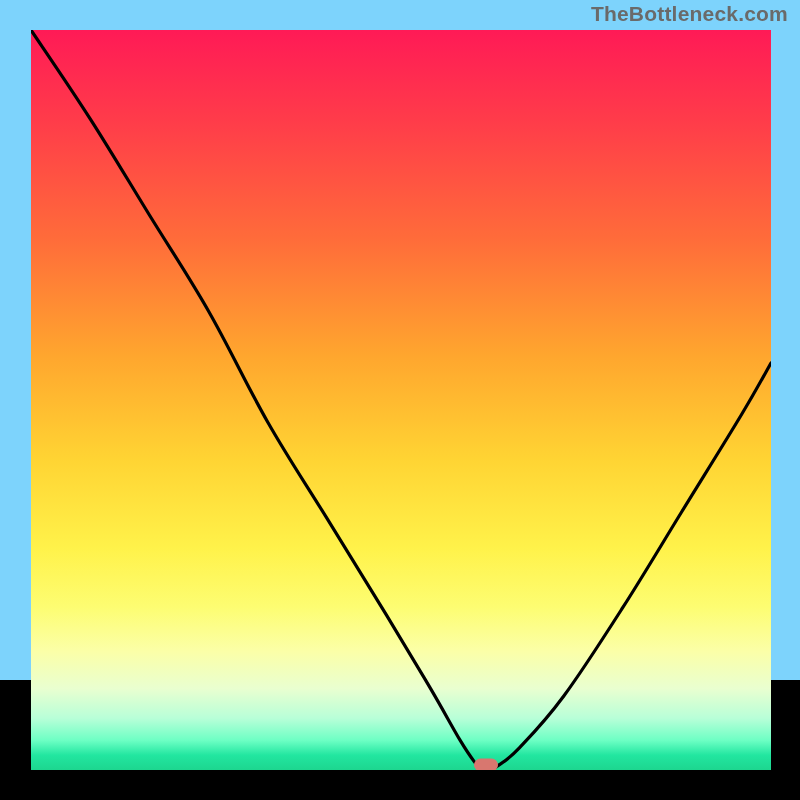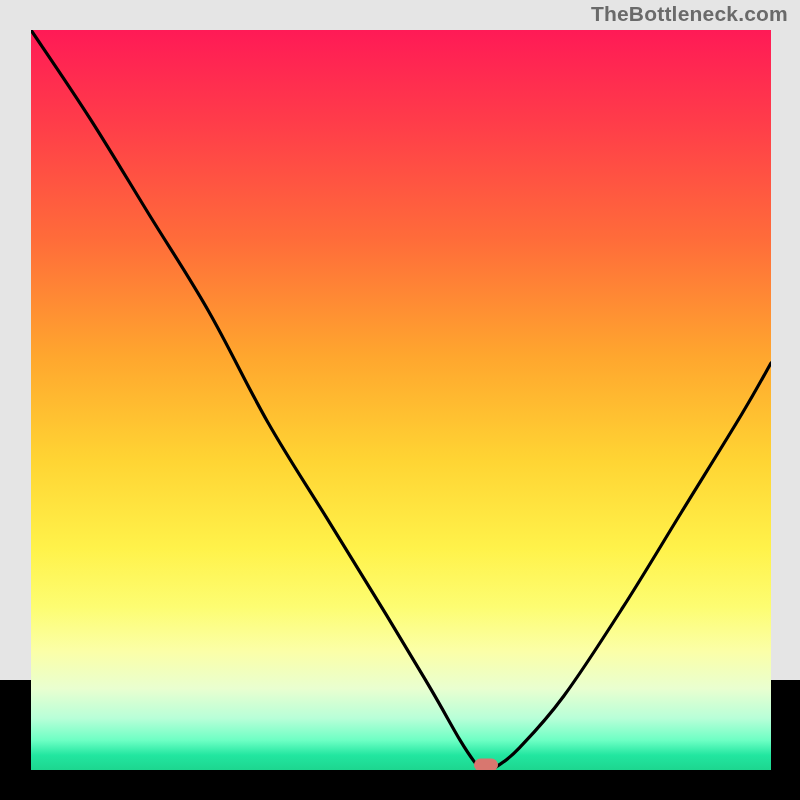--- a/index.html
+++ b/index.html
@@ -8,21 +8,21 @@
     width: 800px;
     height: 800px;
     background: #000;
     overflow: hidden;
     font-family: Arial, Helvetica, sans-serif;
   }
   .frame {
     position: relative;
     width: 800px;
     height: 680px;
-    background: #e5e5e5;
+    background: #7dd3fc;
   }
   .watermark {
     position: absolute;
     top: 2px;
     right: 12px;
     color: #6a6a6a;
     font-size: 21px;
     font-weight: 600;
     letter-spacing: 0.2px;
     z-index: 5;

